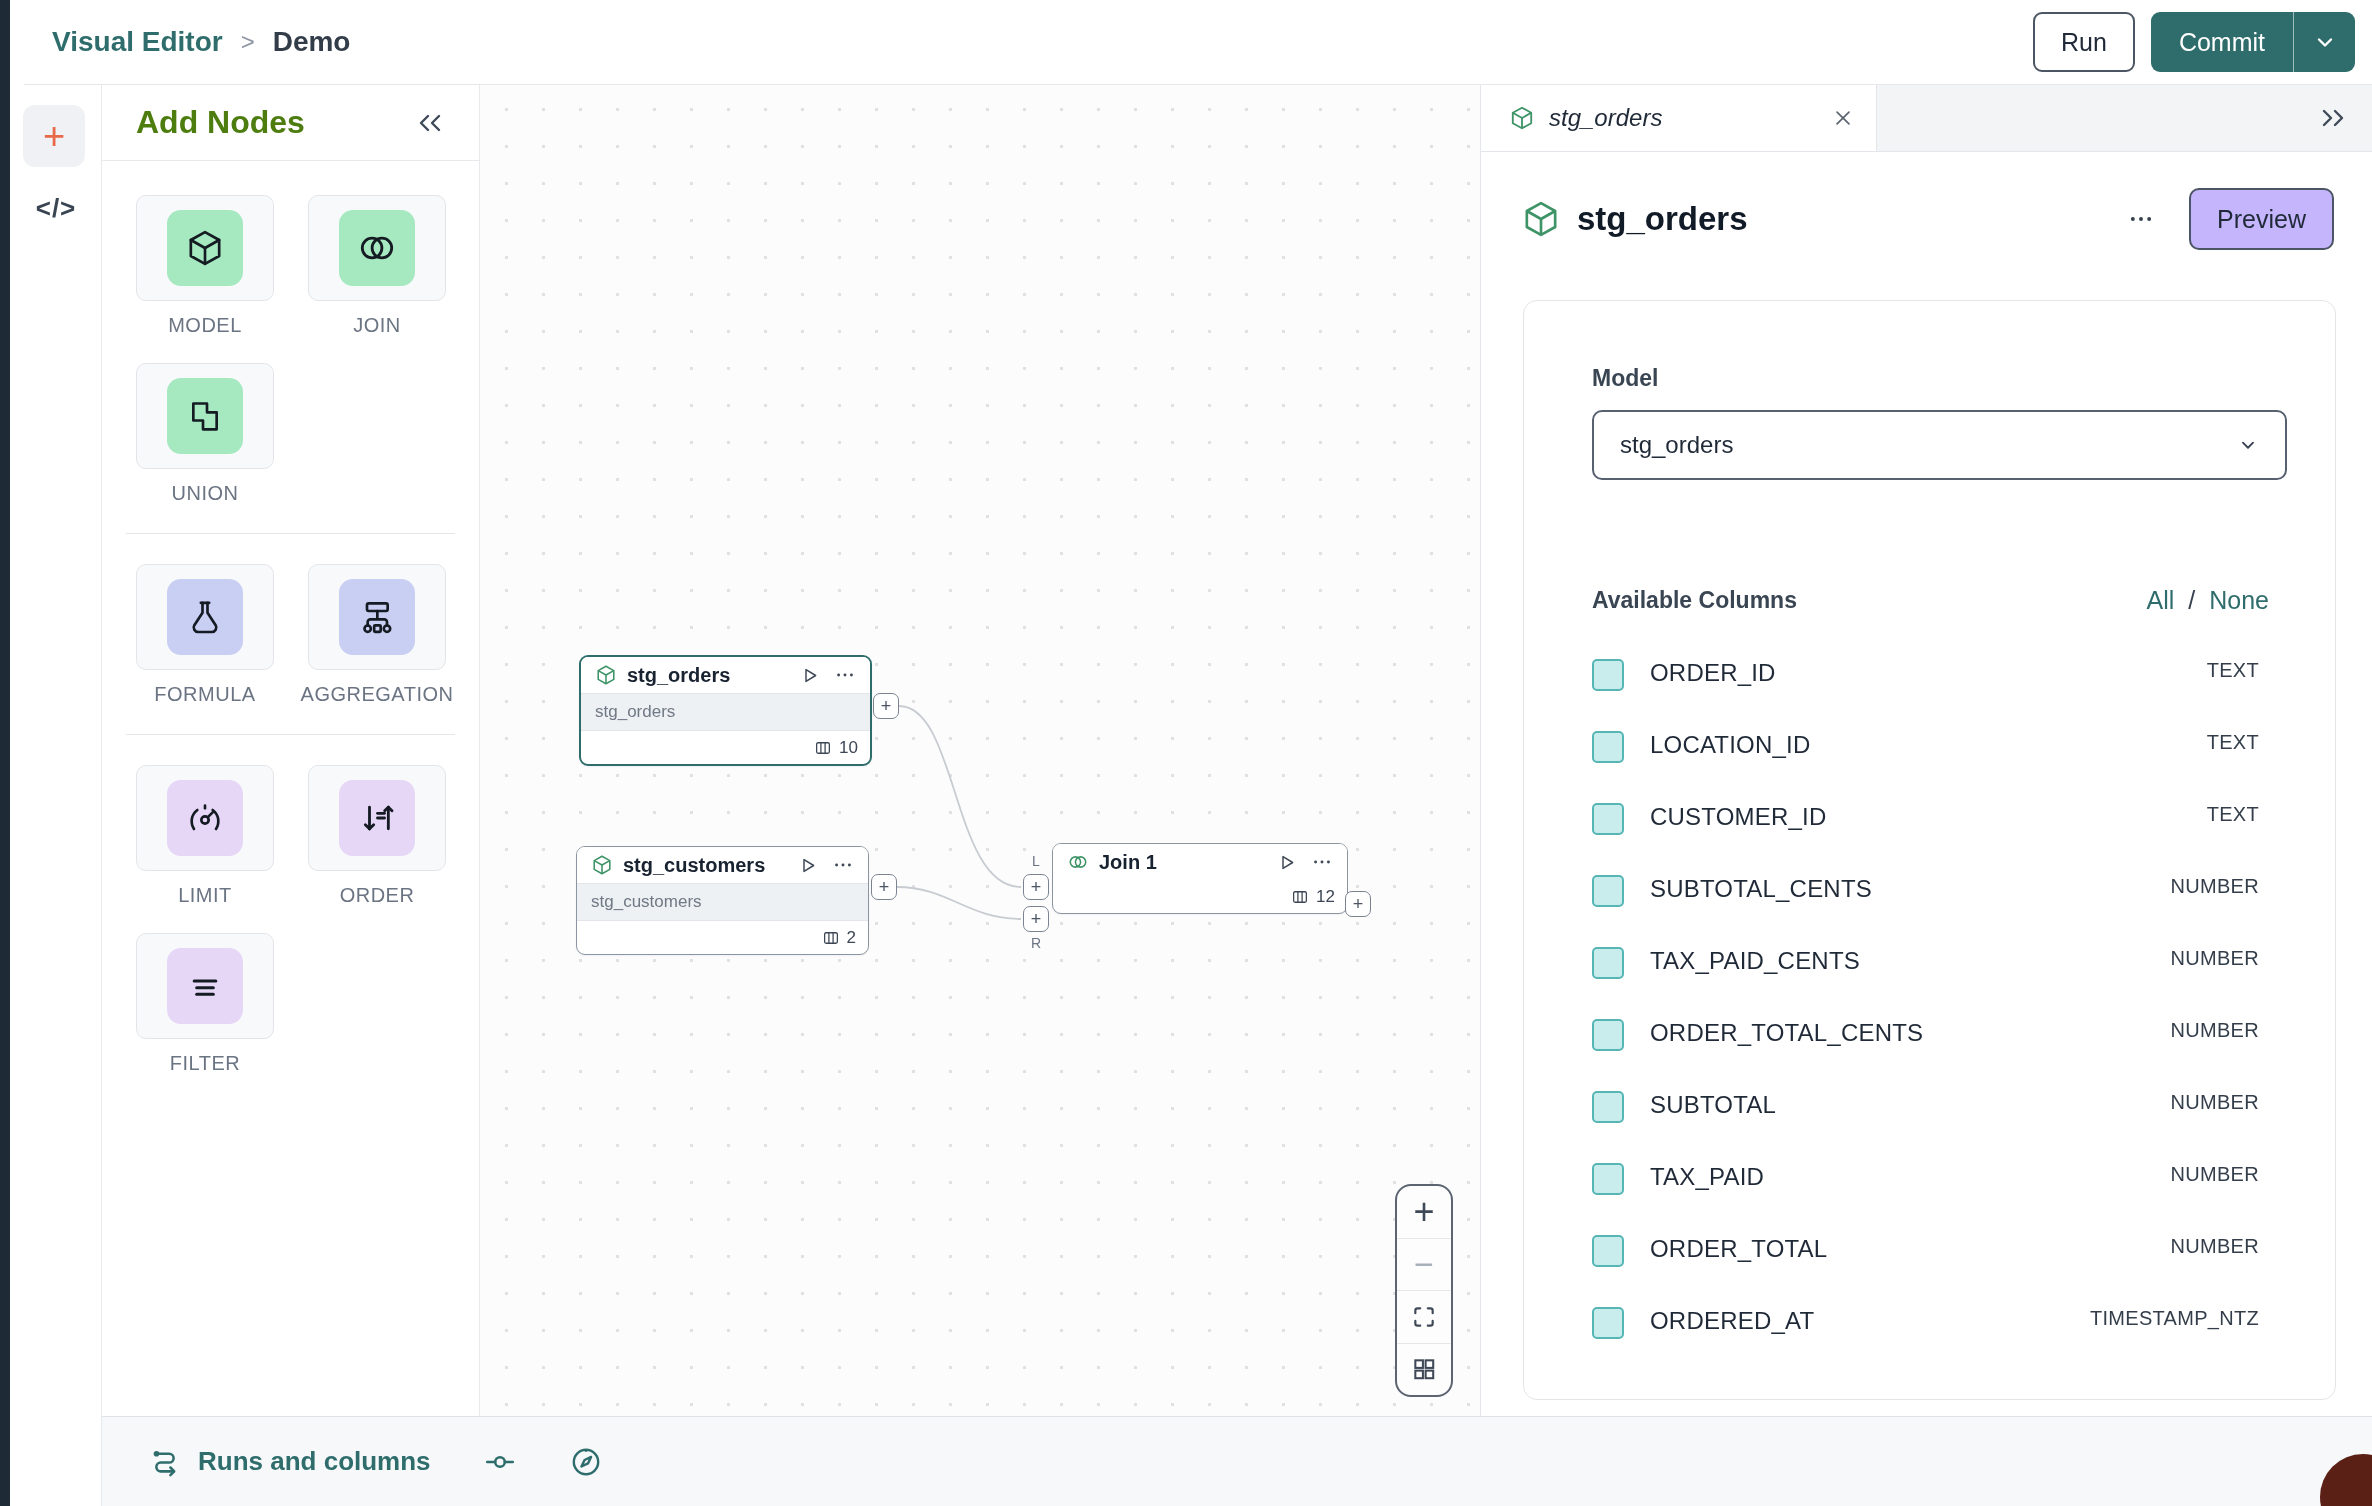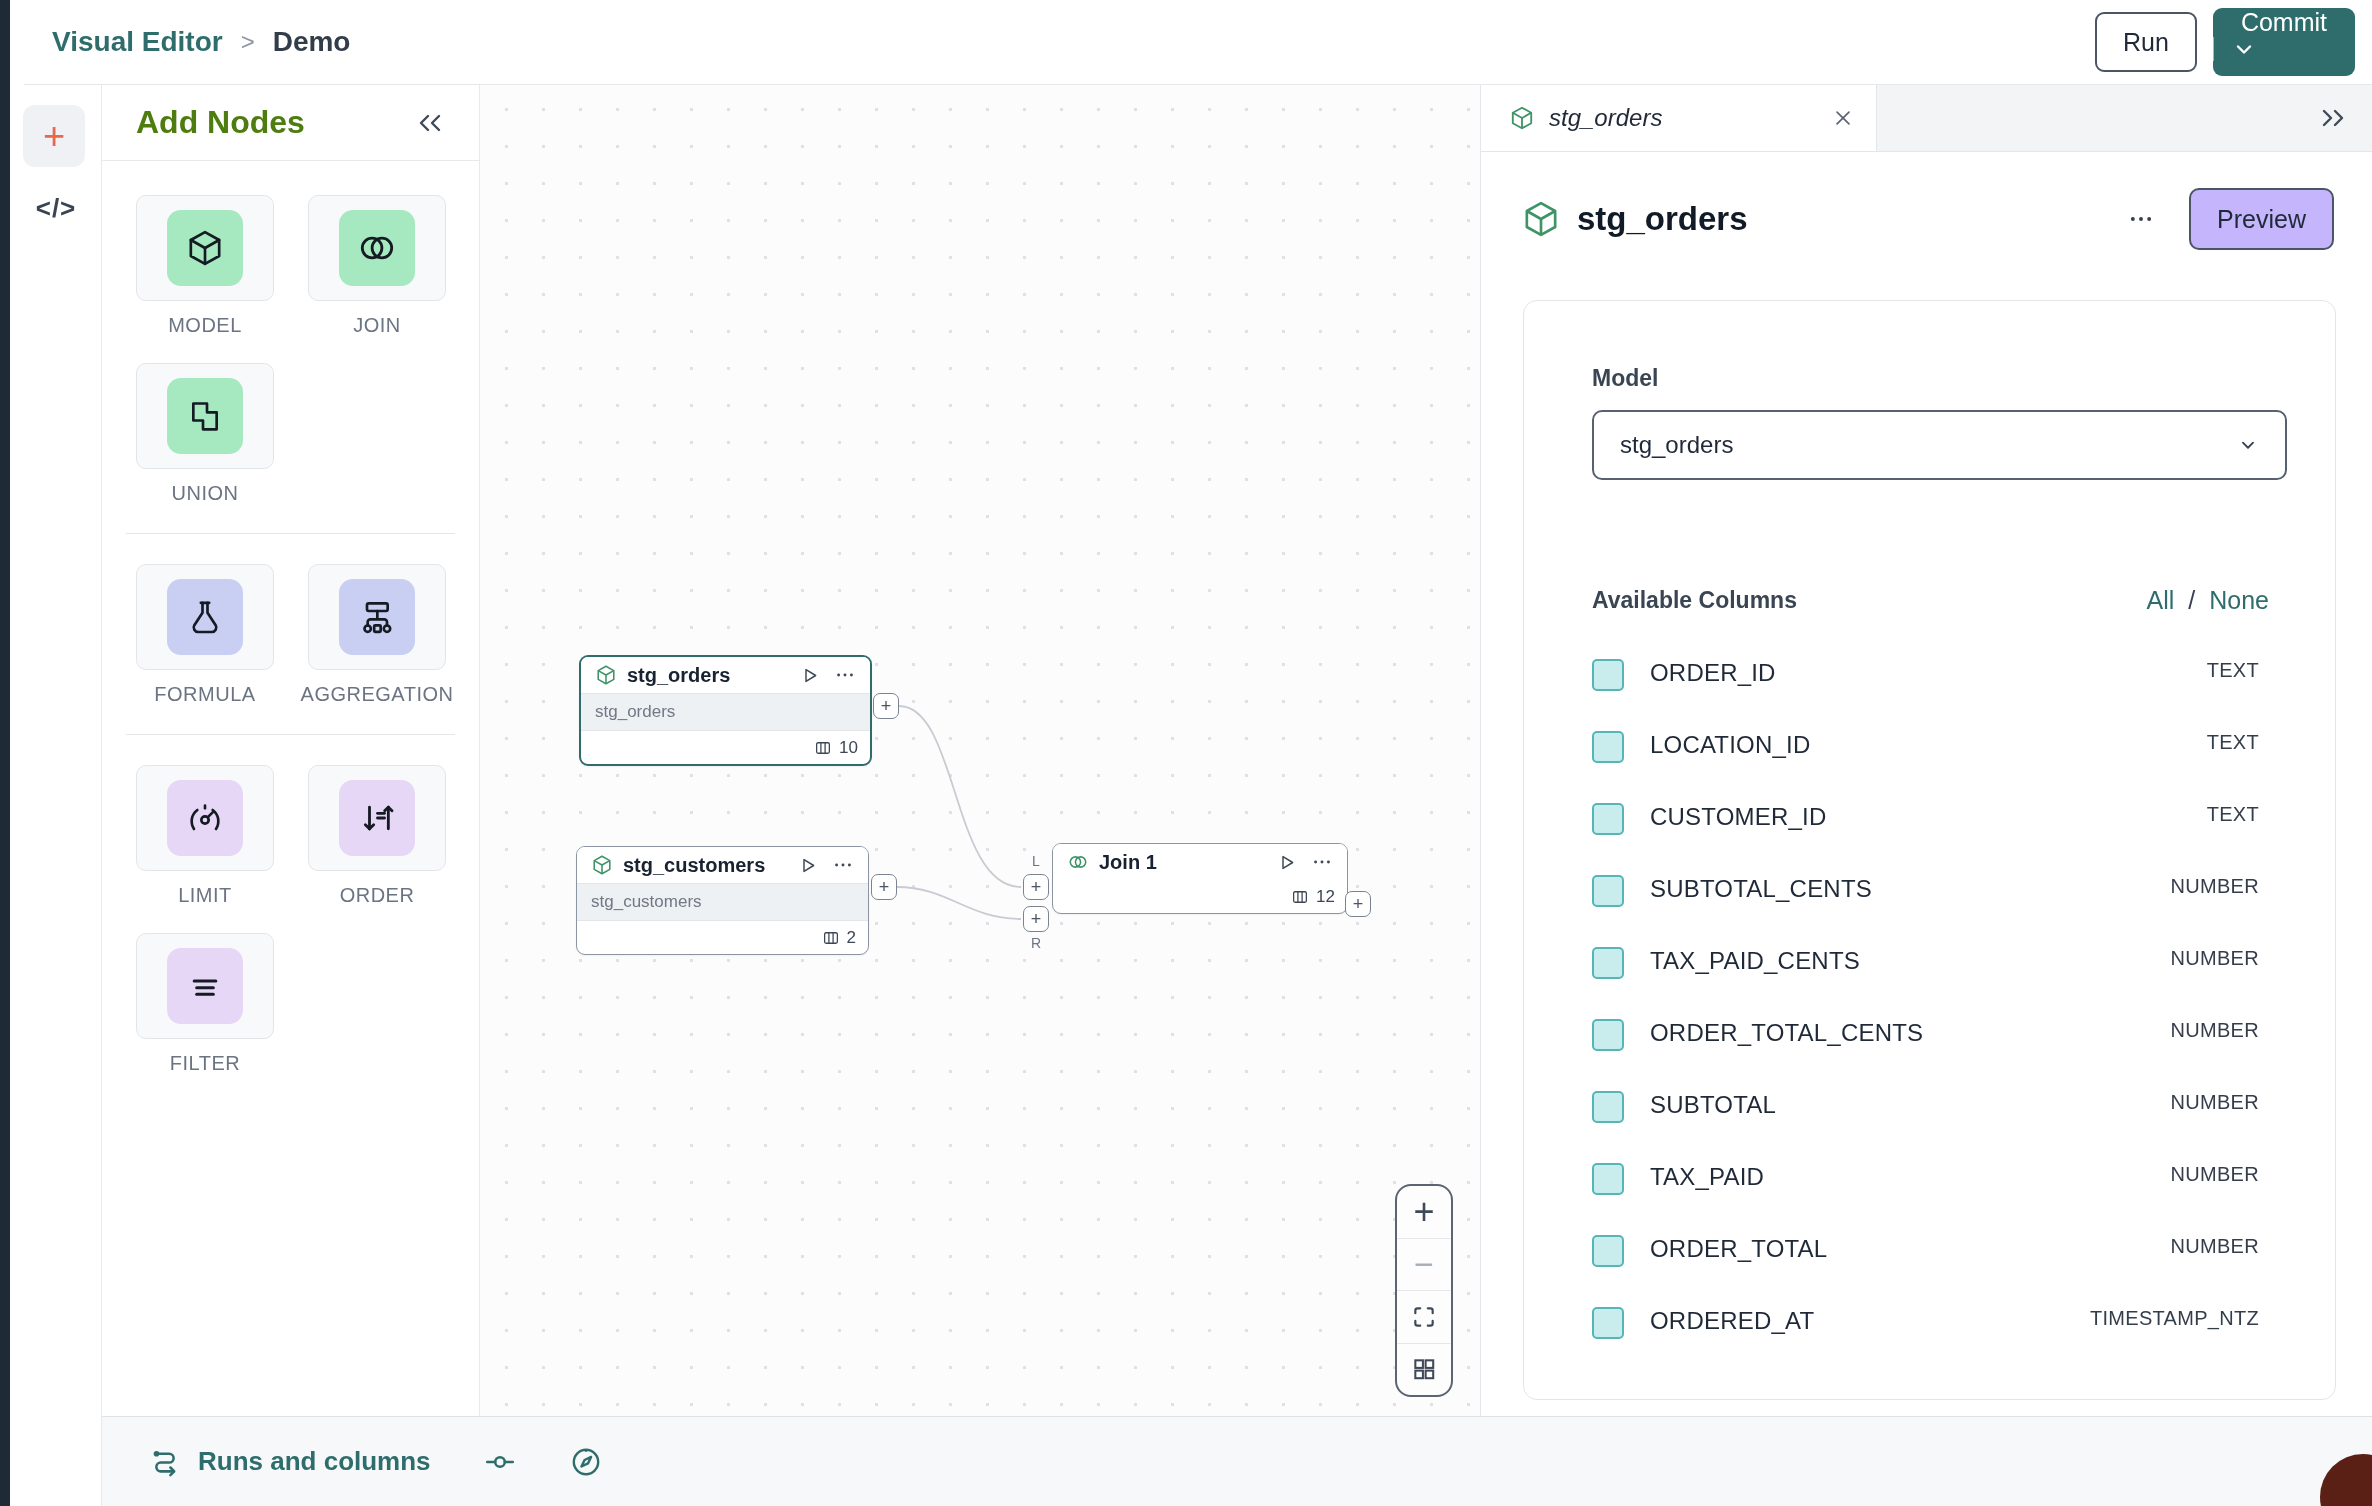--- a/index.html
+++ b/index.html
@@ -13,21 +13,21 @@
   
   .top-header { position:absolute; left:24px; right:0; top:0; height:85px; background:#fff;
     border-bottom:1px solid #e5e7eb; display:flex; align-items:center; justify-content:space-between; padding:0 17px 0 28px; }
   .breadcrumb { display:flex; align-items:center; gap:18px; }
   .crumb-root { font-size:28px; font-weight:700; color:#2e6d6c; }
   .crumb-sep { font-size:24px; color:#8d95a0; font-weight:400; }
   .crumb-current { font-size:28px; font-weight:700; color:#333d49; }
   .header-actions { display:flex; align-items:center; gap:16px; }
   .btn-run { height:60px; padding:0 26px; border:2px solid #4b5563; border-radius:9px; background:#fff;
     font-size:25px; color:#1f2937; display:flex; align-items:center; }
-  .btn-commit-group { display:flex; height:68px; border-radius:9px; overflow:hidden; background:#2e6d6c;flex-direction:column; }
+  .btn-commit-group { display:flex; height:60px; border-radius:9px; overflow:hidden; background:#2e6d6c; }
   .btn-commit { padding:0 28px; display:flex; align-items:center; font-size:25px; color:#fff; font-weight:400; }
   .btn-commit-caret { width:62px; display:flex; align-items:center; justify-content:center; border-left:1px solid rgba(255,255,255,.55); color:#fff; }
 
   
   .left-rail { position:absolute; left:10px; top:85px; bottom:0; width:92px; background:#fff; border-right:1px solid #e7e9ec; }
   .rail-plus { position:absolute; left:13px; top:20px; width:62px; height:62px; background:#f0f1f4; border-radius:12px;
     display:flex; align-items:center; justify-content:center; font-size:38px; color:#e8684a; font-weight:400; }
   .rail-code { position:absolute; left:0; top:108px; width:92px; text-align:center; font-size:26px; font-weight:600; color:#3a4553; letter-spacing:1px; }
 
   

